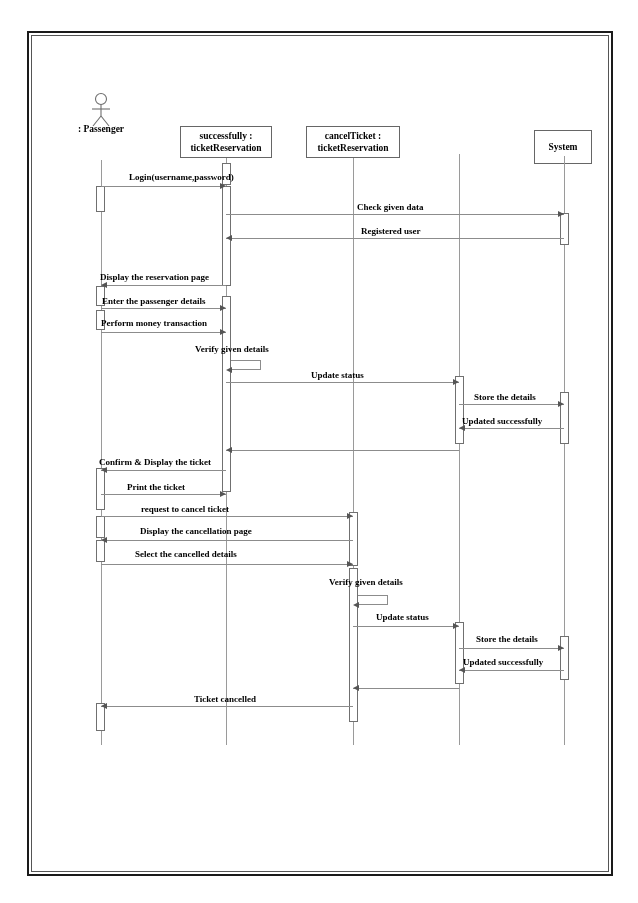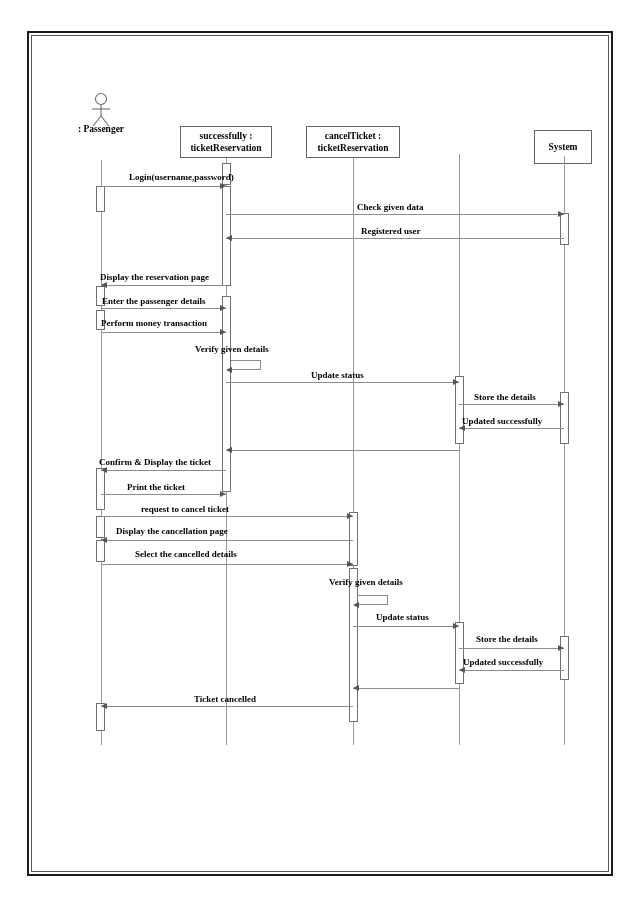--- a/index.html
+++ b/index.html
@@ -208,21 +208,21 @@
       <div class="arrow-l" style="top: 467.3px; left: 101px;"></div>
       <div class="msg-label" style="left: 99px; top: 457px;">Confirm &amp; Display the ticket</div>
       <div class="msg-line" style="left: 101px; top: 494px; width: 125px; background: rgb(140, 140, 140);"></div>
       <div class="arrow-r" style="top: 491.3px; left: 220px;"></div>
       <div class="msg-label" style="left: 127px; top: 482px;">Print the ticket</div>
       <div class="msg-line" style="left: 101px; top: 516px; width: 252px; background: rgb(140, 140, 140);"></div>
       <div class="arrow-r" style="top: 513.3px; left: 347px;"></div>
       <div class="msg-label" style="left: 141px; top: 504px;">request to cancel ticket</div>
       <div class="msg-line" style="left: 101px; top: 540px; width: 252px; background: rgb(140, 140, 140);"></div>
       <div class="arrow-l" style="top: 537.3px; left: 101px;"></div>
-      <div class="msg-label" style="left: 116px; top: 526px; text-align: right;">Display the cancellation page</div>
+      <div class="msg-label" style="left: 140px; top: 526px; text-align: right;">Display the cancellation page</div>
       <div class="msg-line" style="left: 101px; top: 564px; width: 252px; background: rgb(140, 140, 140);"></div>
       <div class="arrow-r" style="top: 561.3px; left: 347px;"></div>
       <div class="msg-label" style="left: 135px; top: 549px;">Select the cancelled details</div>
       <div class="selfmsg" style="left: 358px; top: 595px; width: 30px; height: 10px;"></div>
       <div class="arrow-l" style="left: 353px; top: 601.8px;"></div>
       <div class="msg-label" style="left: 329px; top: 577px;">Verify given details</div>
       <div class="msg-line" style="left: 353px; top: 626px; width: 106px; background: rgb(140, 140, 140);"></div>
       <div class="arrow-r" style="top: 623.3px; left: 453px;"></div>
       <div class="msg-label" style="left: 376px; top: 612px;">Update status</div>
       <div class="msg-line" style="left: 459px; top: 648px; width: 105px; background: rgb(140, 140, 140);"></div>

